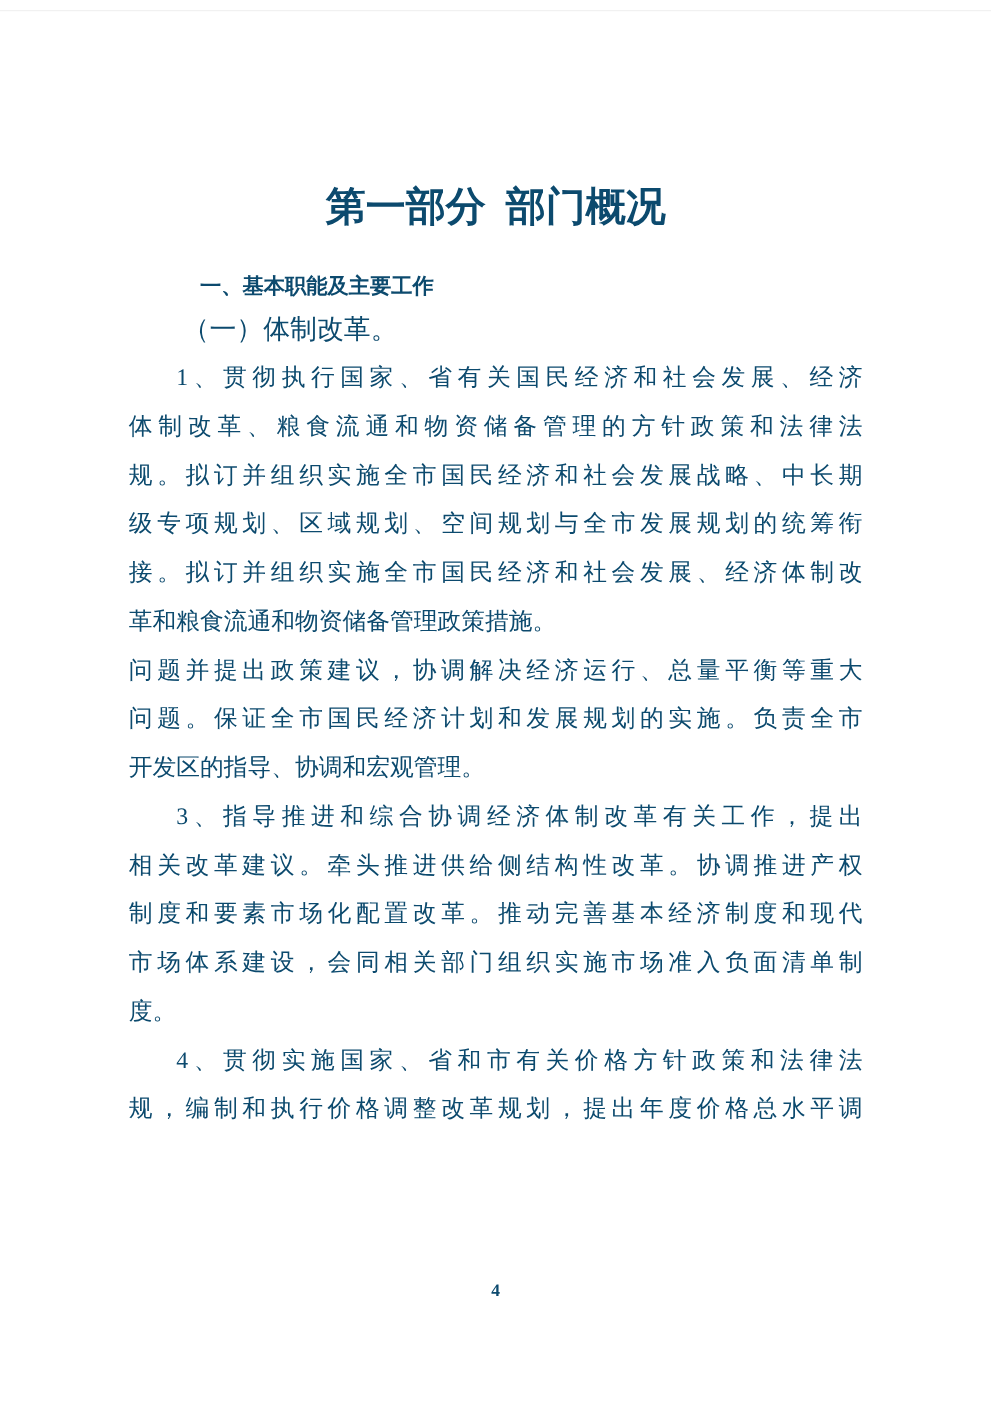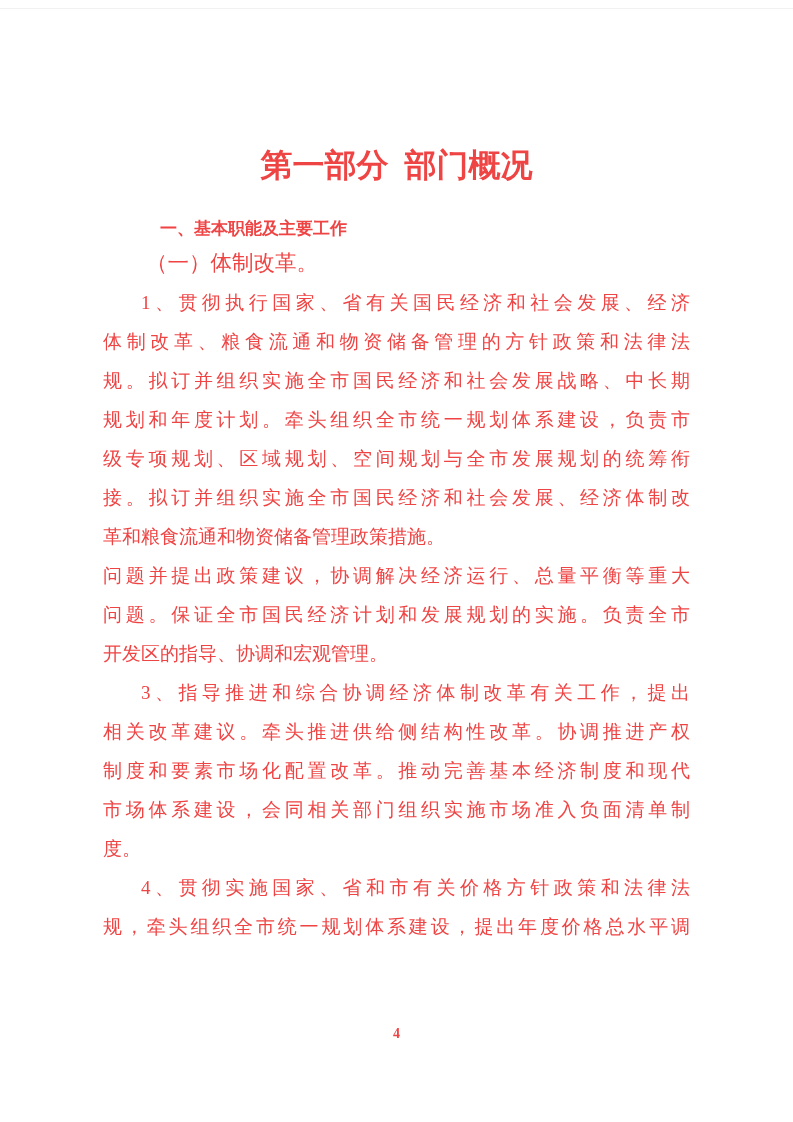--- a/index.html
+++ b/index.html
@@ -6,21 +6,21 @@
     margin: 0;
     padding: 0;
     background: #ffffff;
   }
   .page {
     position: relative;
     width: 793px;
     height: 1122px;
     margin: 0 auto;
     background: #ffffff;
-    color: #ef4444;
+    color: #0c4a6e;
     font-family: "Liberation Serif", "DejaVu Serif", serif;
     overflow: hidden;
   }
   .top-rule {
     position: absolute;
     top: 8px;
     left: 0;
     right: 0;
     height: 1px;
     background: #f1f1f1;
@@ -89,30 +89,29 @@
 <div class="page">
   <div class="top-rule"></div>
   <div class="content">
     <h1 class="doc-title">第一部分 部门概况</h1>
     <h2 class="section-heading">一、基本职能及主要工作</h2>
     <div class="subsection-heading">（一）体制改革。</div>
     <div class="paragraphs">
         <div class="body-line first">1、贯彻执行国家、省有关国民经济和社会发展、经济</div>
         <div class="body-line">体制改革、粮食流通和物资储备管理的方针政策和法律法</div>
         <div class="body-line">规。拟订并组织实施全市国民经济和社会发展战略、中长期</div>
-        <div class="body-line">规划和年度计划。牵头组织全市统一规划体系建设，负责市</div>
         <div class="body-line">级专项规划、区域规划、空间规划与全市发展规划的统筹衔</div>
         <div class="body-line">接。拟订并组织实施全市国民经济和社会发展、经济体制改</div>
         <div class="body-line last">革和粮食流通和物资储备管理政策措施。</div>
         <div class="body-line">问题并提出政策建议，协调解决经济运行、总量平衡等重大</div>
         <div class="body-line">问题。保证全市国民经济计划和发展规划的实施。负责全市</div>
         <div class="body-line last">开发区的指导、协调和宏观管理。</div>
         <div class="body-line first">3、指导推进和综合协调经济体制改革有关工作，提出</div>
         <div class="body-line">相关改革建议。牵头推进供给侧结构性改革。协调推进产权</div>
         <div class="body-line">制度和要素市场化配置改革。推动完善基本经济制度和现代</div>
         <div class="body-line">市场体系建设，会同相关部门组织实施市场准入负面清单制</div>
         <div class="body-line last">度。</div>
         <div class="body-line first">4、贯彻实施国家、省和市有关价格方针政策和法律法</div>
-        <div class="body-line">规，牵头组织全市统一规划体系建设，提出年度价格总水平调</div>
+        <div class="body-line">规，编制和执行价格调整改革规划，提出年度价格总水平调</div>
       </div>
   </div>
   <div class="page-number">4</div>
 </div>
 
 </body></html>

